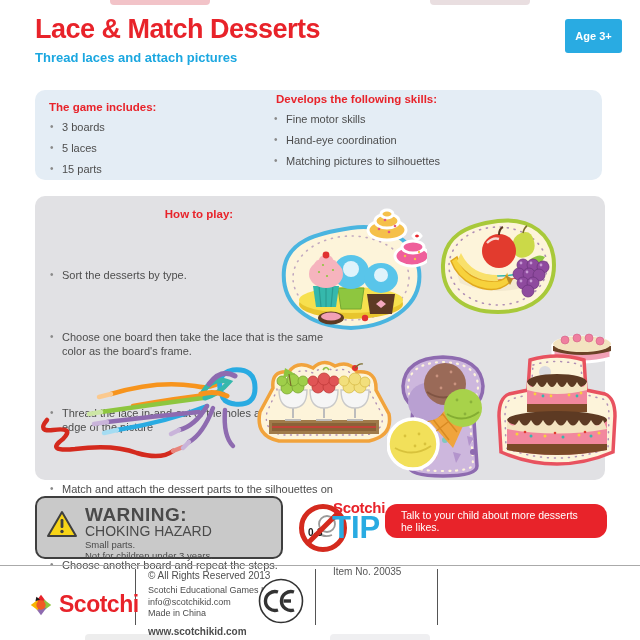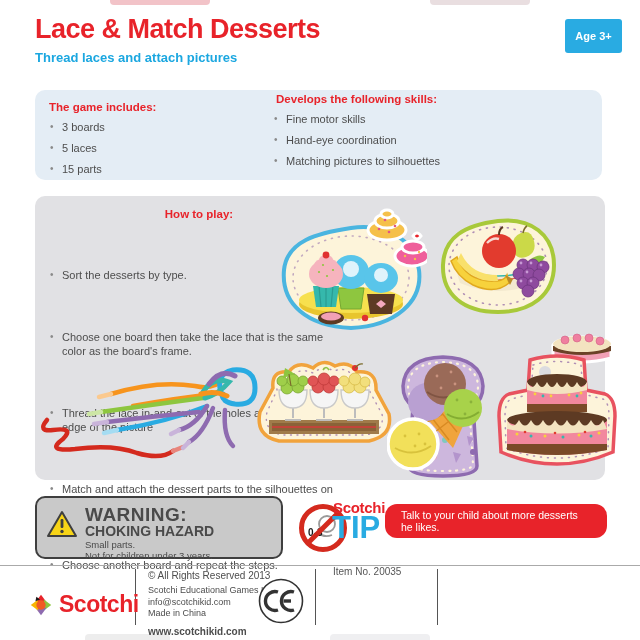--- a/index.html
+++ b/index.html
@@ -31,21 +31,21 @@
   .howto .bullet-list li { margin-bottom:9px;margin-top:48px; }
 
   .illus { position:absolute; }
 
   
   .warning-box { position:absolute; left:35px; top:496px; width:248px; height:63px; background:#c9c9c9;
     border:2px solid #3f3f3f; border-radius:10px; padding:8px 8px 6px 8px; }
   .warning-tri { position:absolute; left:10px; top:12px; }
   .warning-texts { margin-left:40px; color:#4a4a4a; }
   .warning-title { font-size:19px; font-weight:bold; line-height:18px; letter-spacing:0.5px; }
-  .warning-sub { font-size:14px; font-weight:bold; line-height:15px; }
+  .warning-sub { font-size:14px; font-weight:normal; line-height:15px; }
   .warning-small { font-size:9.5px; line-height:11px; }
   .prohibition { position:absolute; left:298px; top:503px; }
 
   
   .tip-brand { position:absolute; left:333px; top:499px; font-size:15px; font-weight:800; color:#e8232a; letter-spacing:-0.3px; }
   .tip-word { position:absolute; left:332px; top:510px; font-size:31px; font-weight:800; color:#29abe2; letter-spacing:0px; }
   .tip-box { position:absolute; left:385px; top:504px; width:222px; height:34px; background:#e8232a; border-radius:12px;
     display:flex; align-items:center; padding:0 16px; }
   .tip-box span { color:#ffffff; font-size:10.5px; }
 

